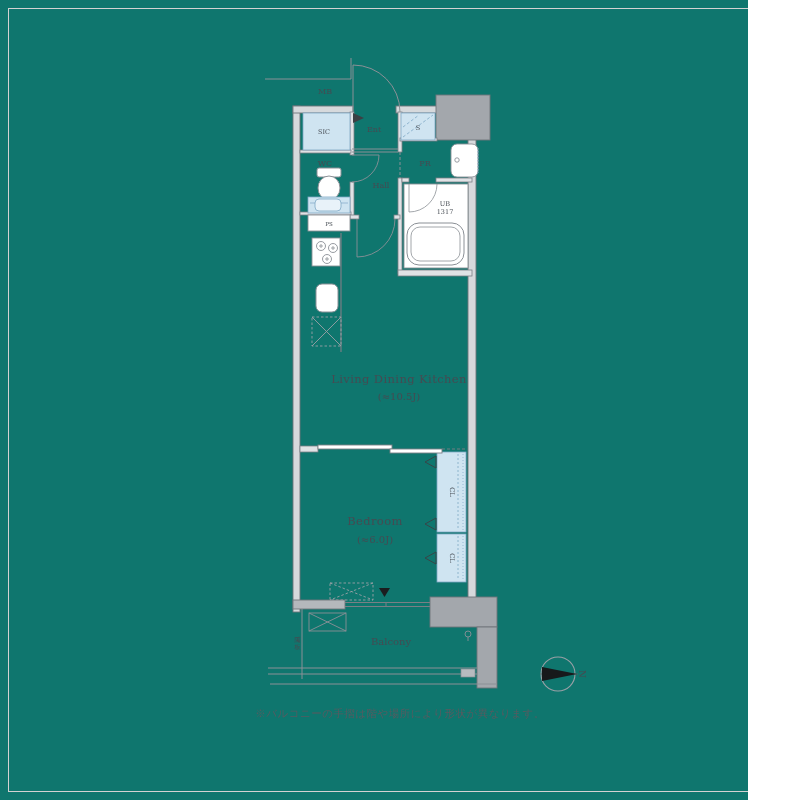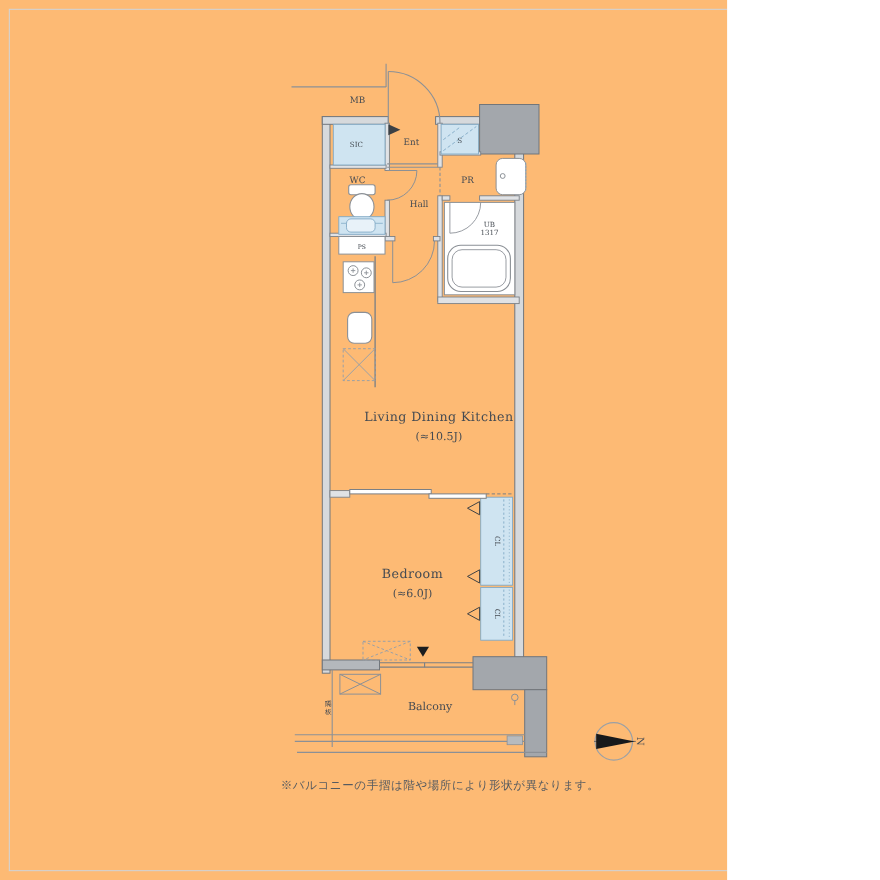--- a/index.html
+++ b/index.html
@@ -1,16 +1,16 @@
 <!DOCTYPE html>
 <html><head>
 <meta charset="utf-8">
 <style>
   html,body{margin:0;padding:0;background:#ffffff;}
-  .canvas{position:relative;width:661px;height:800px;background:#fdba74;overflow:hidden;
+  .canvas{position:relative;width:748px;height:800px;background:#0f766e;overflow:hidden;
           font-family:"DejaVu Serif","Liberation Serif",serif;}
   svg{position:absolute;left:0;top:0;}
   svg text{font-family:"DejaVu Serif","Liberation Serif",serif;fill:#454b52;}
   .lbl-lg{font-size:11.5px;letter-spacing:.4px;}
   .lbl-md{font-size:10px;}
   .lbl-sm{font-size:8px;}
   .lbl-xs{font-size:6.5px;}
   .note{font-size:10.5px;fill:#565b60;letter-spacing:.5px;}
 </style>
 </head>

